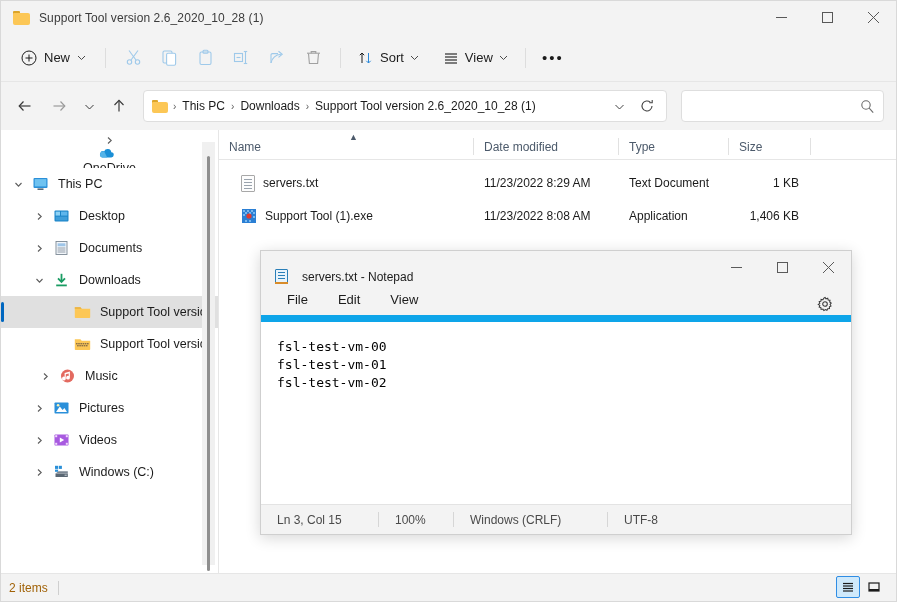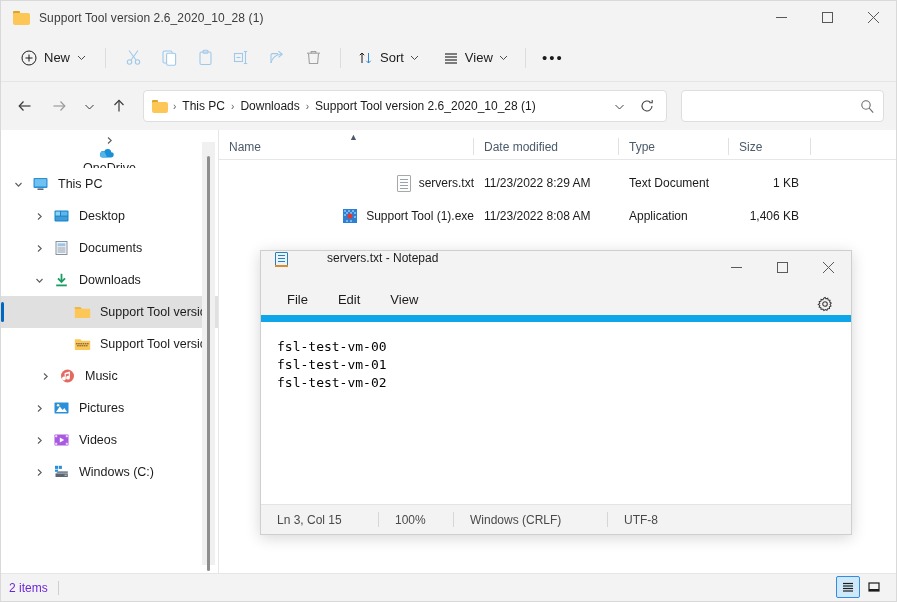--- a/index.html
+++ b/index.html
@@ -148,54 +148,54 @@
   }
   .colcell::after {
     content: ""; position: absolute; right: 0; bottom: 4px; top: 8px; width: 1px; background: #e1e1e1;
   }
   .sortcaret {
     position: absolute; left: 130px; top: 2px; font-size: 9px; color: #4c5a6b;
   }
   .row {
     height: 30px; display: flex; align-items: center; cursor: default;
   }
-  .cell { font-size: 12px; color: #1b1b1b; padding-left: 10px; overflow: hidden; white-space: nowrap; justify-content: flex-end;}
+  .cell { font-size: 12px; color: #1b1b1b; padding-left: 10px; overflow: hidden; white-space: nowrap;}
   .cell.name { display: flex; align-items: center; gap: 8px; padding-left: 22px;}
   .cell.size { text-align: right; padding-right: 12px; padding-left: 0;}
   
   .txt-icon { width: 14px; height: 17px; background: #fdfdfd; border: 1px solid #a8a8a8; position: relative; border-radius: 1px;}
   .txt-icon::before {
     content:""; position:absolute; left:2px; top:3px; right:2px; height:1px; background:#9aa3ad;
     box-shadow: 0 3px 0 #9aa3ad, 0 6px 0 #9aa3ad, 0 9px 0 #9aa3ad;
   }
   .exe-icon { width: 16px; height: 16px; position: relative; }
   
   .statusbar {
     height: 28px; min-height: 28px; background: #f3f3f3;
     border-top: 1px solid #e6e6e6;
     display: flex; align-items: center; padding: 0 8px; position: relative;
   }
-  .status-text { font-size: 12px; color: #6d28d9; }
+  .status-text { font-size: 12px; color: #a16207; }
   .status-sep { width: 1px; height: 14px; background: #cfcfcf; margin: 0 10px;}
   .viewtoggles { position: absolute; right: 10px; top: 2px; display: flex; gap: 2px;}
   .vbtn {
     width: 24px; height: 22px; display: flex; align-items: center; justify-content: center;
     border: 1px solid transparent; border-radius: 2px; color: #1b1b1b;
   }
   .vbtn.active { border-color: #2f8de4; background: #cfe9fb; }
   
   #notepad-window {
     position: absolute; left: 260px; top: 250px; width: 592px; height: 285px;
     background: #f3f3f3; border: 1px solid #cfcfcf;
     box-shadow: 0 3px 14px rgba(0,0,0,0.16);
     display: flex; flex-direction: column;
   }
   .np-title {
-    height: 33px; min-height: 33px; display: flex; align-items: flex-start; padding-left: 14px;
-    position: relative; background: #f3f3f3; gap: 25px;
+    height: 33px; min-height: 33px; display: flex; align-items: flex-end; padding-left: 14px;
+    position: relative; background: #f3f3f3;
   }
   .np-icon { width: 13px; height: 16px; position: relative; margin-right: 14px; }
   .np-icon .pad { position:absolute; left:0; top:1px; width:13px; height:15px; background:#e8f3fb; border:1px solid #2a7fb8; border-radius:1px;}
   .np-icon .lines { position:absolute; left:3px; top:4px; width:7px; height:1px; background:#2a7fb8;
      box-shadow:0 3px 0 #2a7fb8, 0 6px 0 #2a7fb8;}
   .np-icon .base { position:absolute; left:0; bottom:0; width:13px; height:2px; background:#d88c2a;}
   .np-title-text { font-size: 12px; color: #1b1b1b; }
   .np-winctrls { position: absolute; right: 0; top: 0; height: 33px; display: flex; }
   .np-winctrl { width: 46px; height: 33px; display:flex; align-items:center; justify-content:center; color:#5a5a5a;}
   .np-menu {

